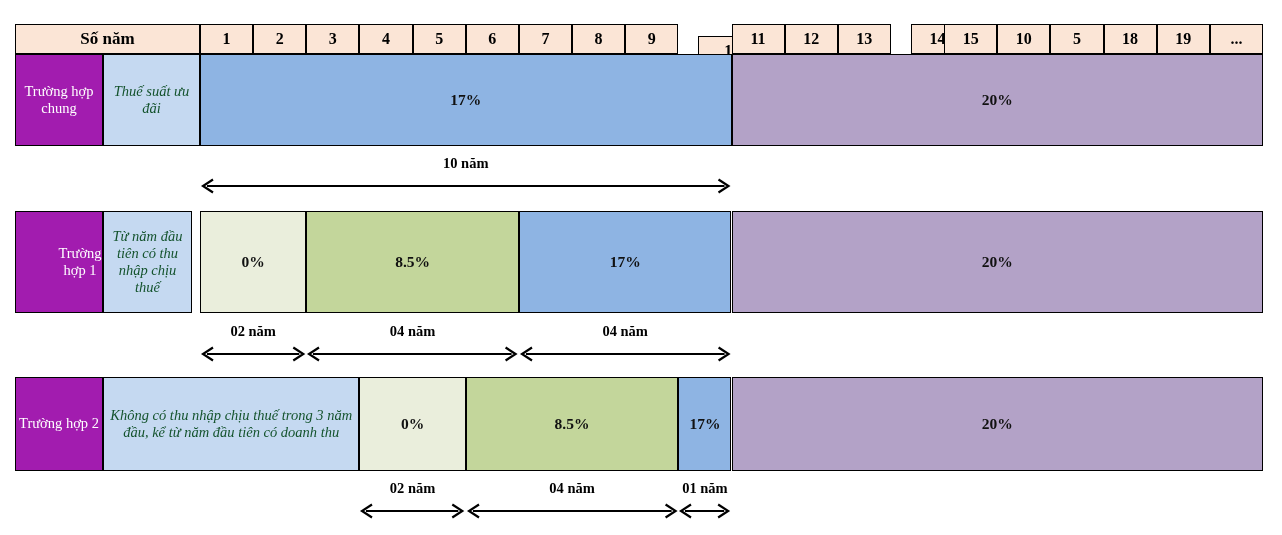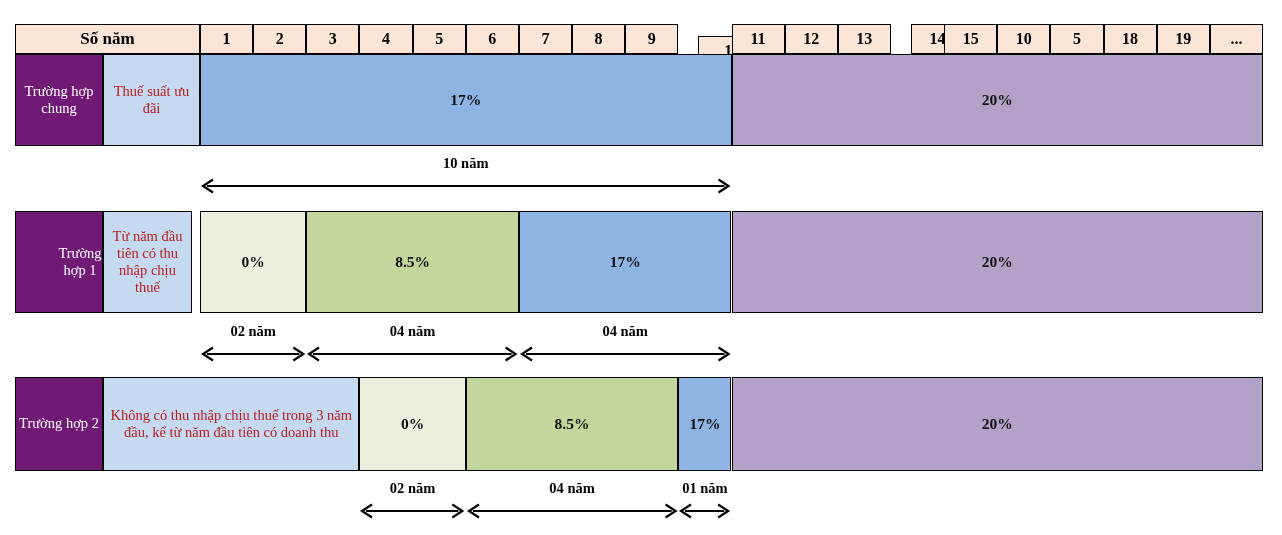--- a/index.html
+++ b/index.html
@@ -38,31 +38,32 @@
     background: #FBE5D6;
     font-weight: bold;
     font-size: 16px;
   }
   .hdr-title {
     font-size: 17px;
   }
 
   
   .case-label {
-    background: #701a75;
+    background: #a21caf;
     color: #ffffff;
     font-size: 14.5px;
     font-weight: normal;
   }
   
   .case-desc {
     background: #C5D9F1;
-    color: #b91c1c;
+    color: #14532d;
     font-size: 14.5px;
     padding: 18px 4px;
+    font-style: italic;
   }
 
   
   .band {
     font-weight: bold;
     font-size: 15.5px;
     color: #111111;
   }
   .band-zero  { background: #EAEEDC; }
   .band-85    { background: #C3D69B; }

